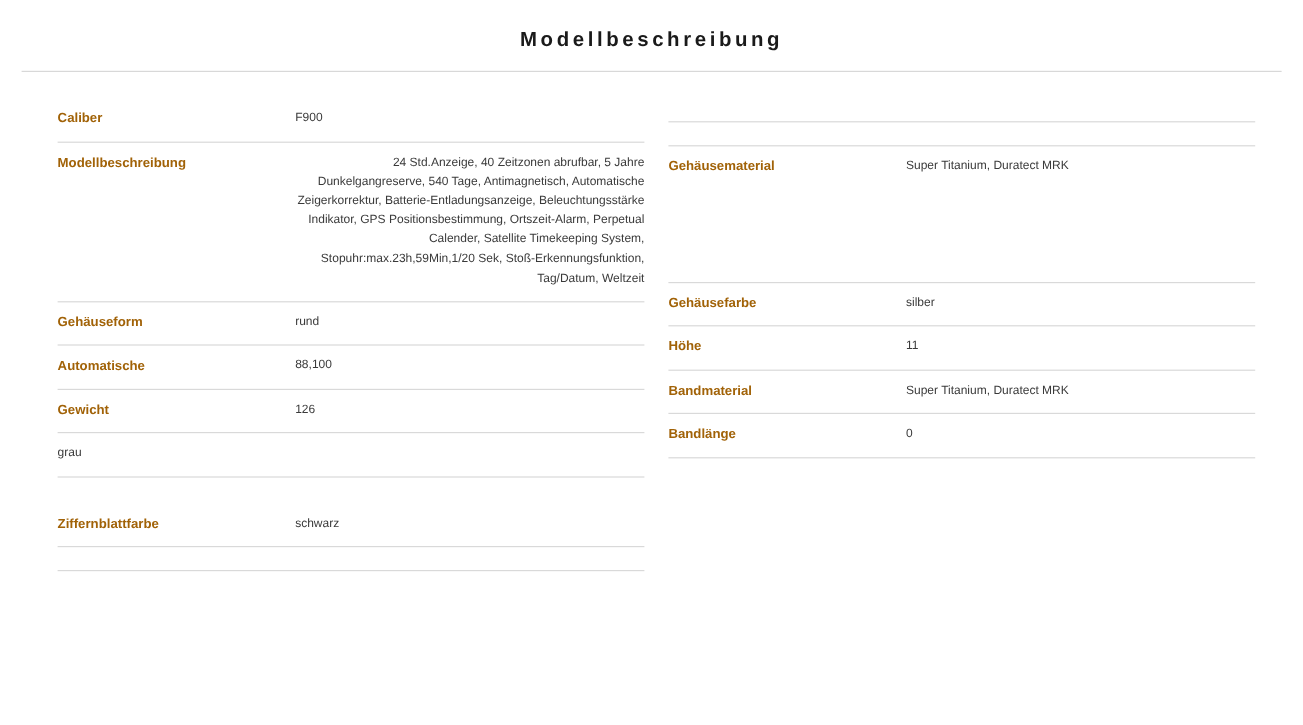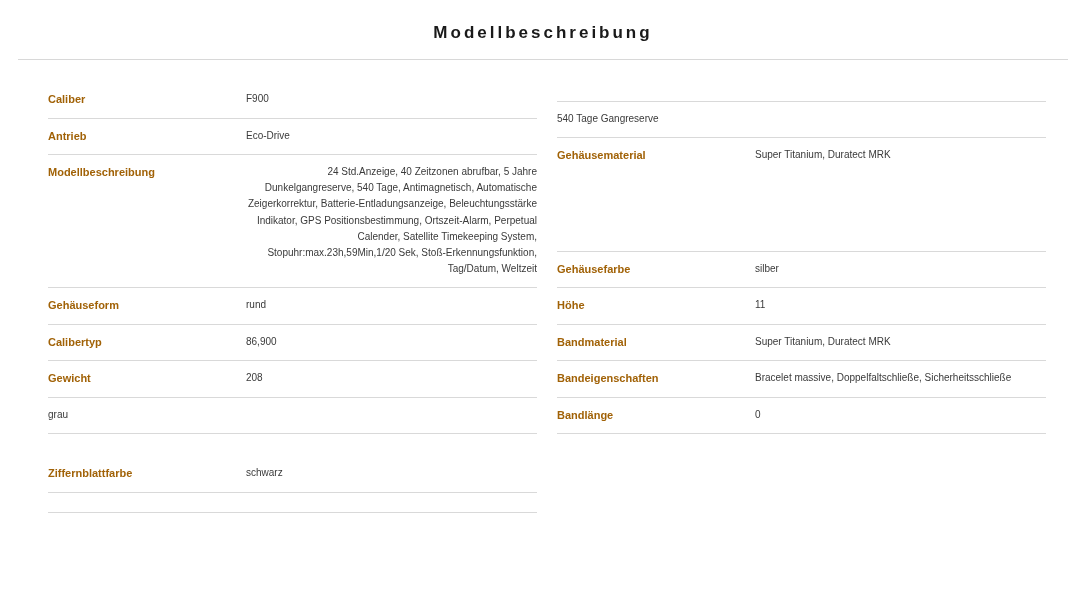--- a/index.html
+++ b/index.html
@@ -90,43 +90,39 @@
 
   <div class="spec-columns">
 
     <div class="spec-col left">
 
       <div class="spec-row">
         <div class="spec-label">Caliber</div>
         <div class="spec-value">F900</div>
       </div>
 
-      <div class="spec-row">
-        <div class="spec-label">Antrieb</div>
-        <div class="spec-value">Eco-Drive</div>
-      </div>
 
       <div class="spec-row tall">
         <div class="spec-label">Modellbeschreibung</div>
         <div class="spec-value">24 Std.Anzeige, 40 Zeitzonen abrufbar, 5 Jahre Dunkelgangreserve, 540 Tage, Antimagnetisch, Automatische Zeigerkorrektur, Batterie-Entladungsanzeige, Beleuchtungsstärke Indikator, GPS Positionsbestimmung, Ortszeit-Alarm, Perpetual Calender, Satellite Timekeeping System, Stopuhr:max.23h,59Min,1/20 Sek, Stoß-Erkennungsfunktion, Tag/Datum, Weltzeit</div>
       </div>
 
       <div class="spec-row">
         <div class="spec-label">Gehäuseform</div>
         <div class="spec-value">rund</div>
       </div>
 
       <div class="spec-row">
-        <div class="spec-label">Calibertyp</div>
-        <div class="spec-value">86,900</div>
+        <div class="spec-label">Automatische</div>
+        <div class="spec-value">88,100</div>
       </div>
 
       <div class="spec-row">
         <div class="spec-label">Gewicht</div>
-        <div class="spec-value">208</div>
+        <div class="spec-value">126</div>
       </div>
 
       <div class="spec-row">
         <div class="spec-value">grau</div>
       </div>
 
       <div class="spacer-row"></div>
 
       <div class="spec-row">
         <div class="spec-label">Ziffernblattfarbe</div>
@@ -139,21 +135,20 @@
       </div>
 
     </div>
 
     <div class="spec-col right">
 
       <div class="spec-row">
       </div>
 
       <div class="spec-row">
-        <div class="spec-value">540 Tage Gangreserve</div>
       </div>
 
       <div class="spec-row" style="padding-bottom:87px;">
         <div class="spec-label">Gehäusematerial</div>
         <div class="spec-value">Super Titanium, Duratect MRK</div>
       </div>
 
       <div class="spec-row">
         <div class="spec-label">Gehäusefarbe</div>
         <div class="spec-value">silber</div>
@@ -162,24 +157,20 @@
       <div class="spec-row">
         <div class="spec-label">Höhe</div>
         <div class="spec-value">11</div>
       </div>
 
       <div class="spec-row">
         <div class="spec-label">Bandmaterial</div>
         <div class="spec-value">Super Titanium, Duratect MRK</div>
       </div>
 
-      <div class="spec-row">
-        <div class="spec-label">Bandeigenschaften</div>
-        <div class="spec-value">Bracelet massive, Doppelfaltschließe, Sicherheitsschließe</div>
-      </div>
 
       <div class="spec-row">
         <div class="spec-label">Bandlänge</div>
         <div class="spec-value">0</div>
       </div>
 
     </div>
 
   </div>
 

